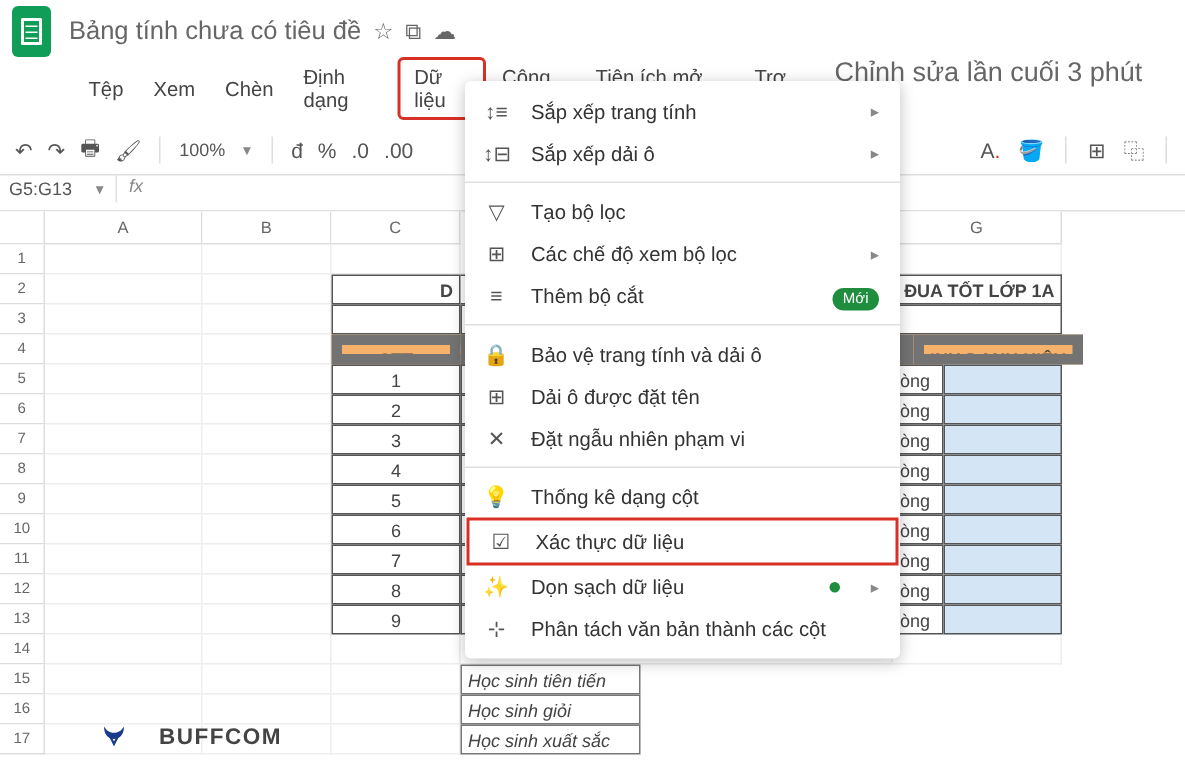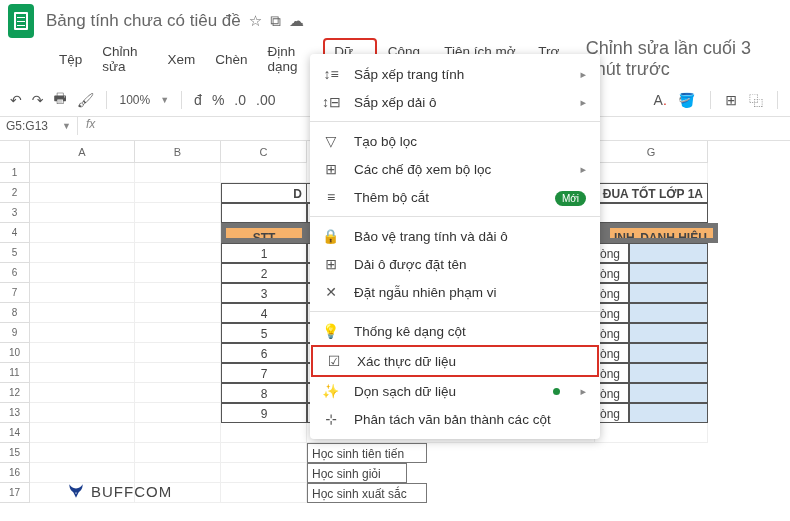--- a/index.html
+++ b/index.html
@@ -35,40 +35,40 @@
   .colhead.colA { width: 105px; }
   .colhead.colG { width: 113px; }
   
   .row { display: flex; }
   .rownum { width: 30px; height: 20px; border-right: 1px solid #ddd; border-bottom: 1px solid #ddd; text-align: center; font-size: 10px; color: #666; line-height: 20px; background: #fff; }
   .cell { width: 86px; height: 20px; border-right: 1px solid #ccc; border-bottom: 1px solid #ccc; font-size: 12px; padding: 0 4px; line-height: 20px; overflow: hidden; white-space: nowrap; }
   .cell.colA { width: 105px; border-color: #eee; }
   .cell.colG { width: 113px; }
   .cell.noborder { border-color: #eee; }
   
-  .hdr-cell { background: #f6b26b; font-weight: bold; text-align: center; border: 5px solid #737373; }
+  .hdr-cell { background: #f6b26b; font-weight: bold; text-align: center; border: 7px solid #737373; }
   .title-cell { font-weight: bold; text-align: center; border: 1px solid #555; }
   .data-cell { border: 1px solid #555; }
   .sel-cell { background: #d4e5f5; border: 1px solid #555; }
   .col-f-cell { border: 1px solid #555; }
   .stt { text-align: center; }
-  .lower { border: 1px solid #777; }
+  .lower { border: 1px solid #777; font-style: italic; }
   
   
   .dropdown { position: absolute; left: 310px; top: 54px; width: 290px; background: #fff; box-shadow: 0 2px 10px rgba(0,0,0,0.25); border-radius: 4px; z-index: 100; padding: 6px 0; font-size: 13.5px; }
   .dd-item { display: flex; align-items: center; padding: 6px 14px 6px 12px; gap: 14px; cursor: pointer; position: relative; color: #333; }
   .dd-icon { width: 18px; text-align: center; color: #555; font-size: 14px; }
   .dd-item .arrow { margin-left: auto; font-size: 11px; color: #888; }
   .dd-item .badge { margin-left: auto; }
   .dd-sep { height: 1px; background: #e0e0e0; margin: 5px 0; }
   .dd-highlight { border: 2.5px solid #d93025; margin: 0 1px; }
   .badge-new { background: #1e8e3e; color: #fff; font-size: 10px; padding: 2px 7px; border-radius: 9px; font-weight: 500; text-align: right; }
   .green-dot { width: 7px; height: 7px; background: #1e8e3e; border-radius: 50%; margin-left: auto; }
   
-  .watermark { position: absolute; left: 66px; bottom: 20px; display: flex; align-items: center; gap: 5px; font-weight: normal; font-size: 15px; letter-spacing: 1px; }
+  .watermark { position: absolute; left: 66px; bottom: 20px; display: flex; align-items: center; gap: 20px; font-weight: bold; font-size: 15px; letter-spacing: 1px; }
   .bull-icon { width: 20px; height: 20px; display: inline-flex; align-items: center; }
 </style>
 </head>
 <body>
 
 <div class="titlebar">
   <div class="logo">
     <div class="logo-inner">
         <div></div>
         <div></div>
@@ -76,21 +76,20 @@
       </div>
   </div>
   <span class="docname">Bảng tính chưa có tiêu đề</span>
   <span class="star">☆</span>
   <span class="folder">⧉</span>
   <span class="cloud">☁</span>
 </div>
 
 <div class="menubar">
   <span class="menuitem">Tệp</span>
-  <span class="menuitem">Chỉnh sửa</span>
   <span class="menuitem">Xem</span>
   <span class="menuitem">Chèn</span>
   <span class="menuitem">Định dạng</span>
   <span class="menuitem active">Dữ liệu</span>
   <span class="menuitem">Công cụ</span>
   <span class="menuitem">Tiện ích mở rộng</span>
   <span class="menuitem">Trợ giúp</span>
   <span class="lastedit">Chỉnh sửa lần cuối 3 phút trước</span>
 </div>
 
@@ -283,21 +282,21 @@
      <div class="cell colA noborder"></div>
         <div class="cell noborder"></div>
         <div class="cell noborder"></div>
      <div class="cell lower" style="width:120px">Học sinh tiên tiến</div>
    </div>
       <div class="row">
         <div class="rownum">16</div>
      <div class="cell colA noborder"></div>
         <div class="cell noborder"></div>
         <div class="cell noborder"></div>
-     <div class="cell lower" style="width:100px">Học sinh giỏi</div>
+     <div class="cell lower" style="width:120px">Học sinh giỏi</div>
    </div>
       <div class="row">
         <div class="rownum">17</div>
      <div class="cell colA noborder"></div>
         <div class="cell noborder"></div>
         <div class="cell noborder"></div>
      <div class="cell lower" style="width:120px">Học sinh xuất sắc</div>
    </div>
     </div>
 

